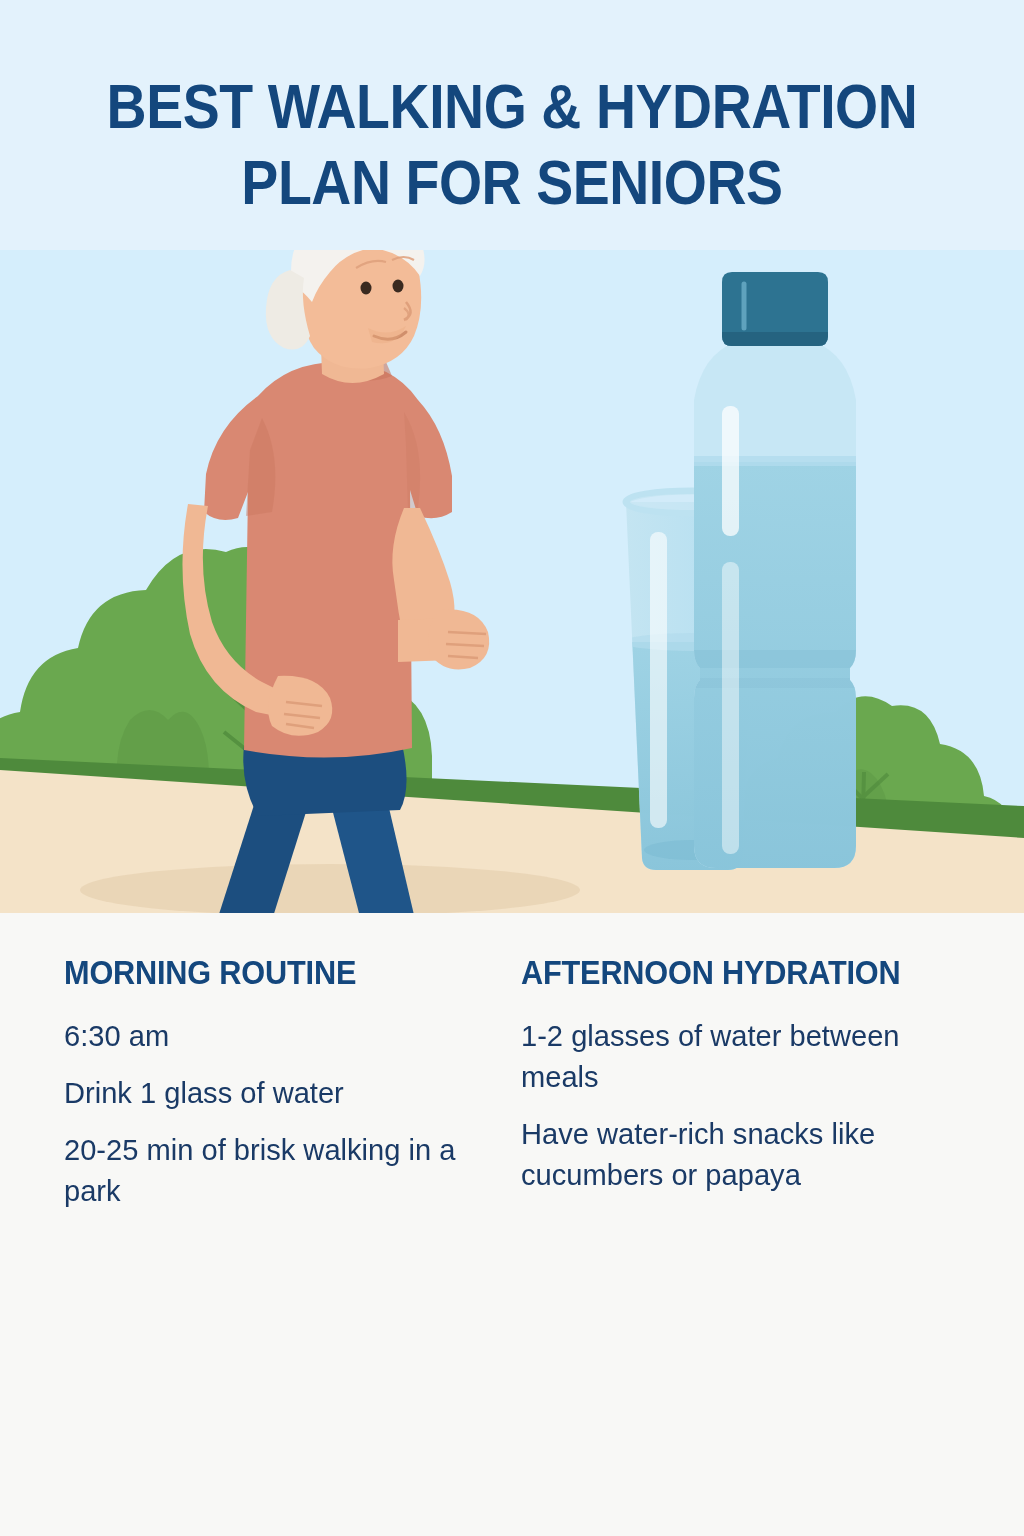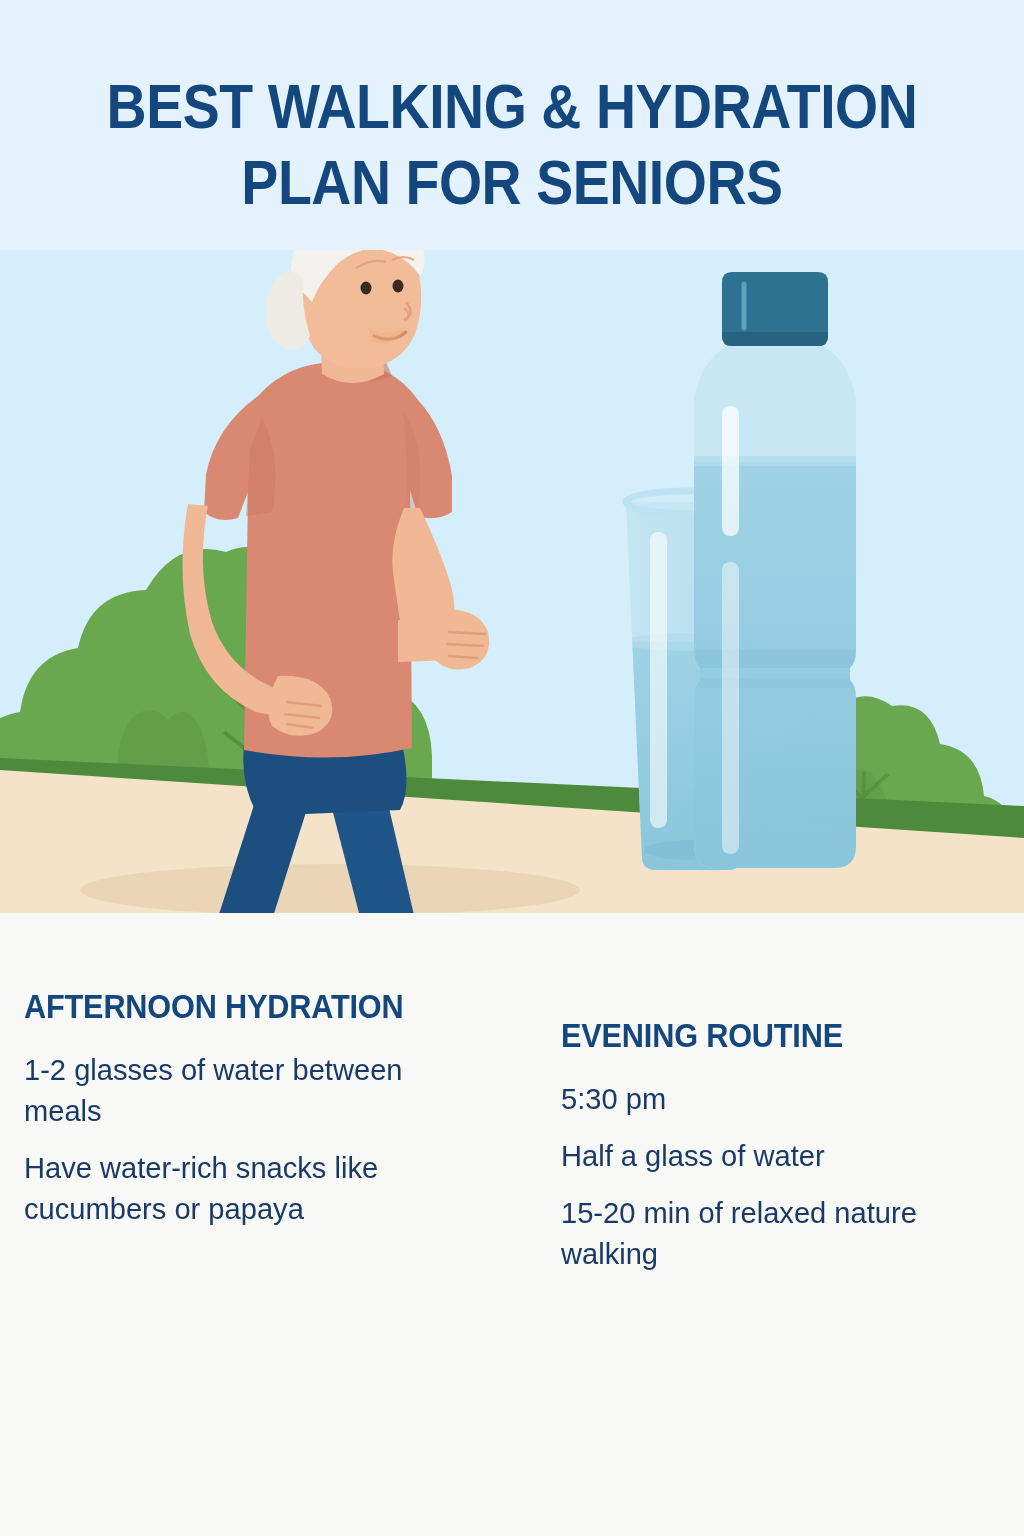--- a/index.html
+++ b/index.html
@@ -69,21 +69,21 @@
     position: absolute;
     left: 0; top: 0;
     width: 1024px;
     display: grid;
     grid-template-columns: 497px 487px;
     column-gap: 0px;
     padding: 40px 0 0 0;
     box-sizing: border-box;
   }
   .card { padding: 0 22px 0 64px; box-sizing: border-box; }
-  .card.right { padding: 0 18px 0 24px; margin-top: 34px; }
+  .card.right { padding: 0 18px 0 24px; }
   .card.row2 { padding-top: 63px; }
 
   .card-heading {
     color: #14477d;
     font-family: "Liberation Sans", sans-serif;
     font-weight: bold;
     font-size: 33px;
     line-height: 40px;
     letter-spacing: -0.2px;
     transform: scaleX(0.93);
@@ -298,31 +298,31 @@
         <path fill="#2d7391" d="M732,22 L818,22 Q828,22 828,32 L828,86 Q828,96 818,96 L732,96 Q722,96 722,86 L722,32 Q722,22 732,22 Z"></path>
         <path fill="#256380" d="M722,82 L828,82 L828,86 Q828,96 818,96 L732,96 Q722,96 722,86 Z"></path>
         <path d="M744,34 L744,78" stroke="#5fa2bd" stroke-width="5" stroke-linecap="round" fill="none"></path>
       </g>
     </svg>
   </div>
 
   <div id="content">
     <div class="grid">
 
+      <div class="card">
+        <div class="card-heading">MORNING ROUTINE</div>
+        <div class="card-line">6:30 am</div>
+        <div class="card-line">Drink 1 glass of water</div>
+        <div class="card-line">20-25 min of brisk walking in a park</div>
+      </div>
 
       <div class="card right">
         <div class="card-heading">AFTERNOON HYDRATION</div>
         <div class="card-line">1-2 glasses of water between meals</div>
         <div class="card-line">Have water-rich snacks like cucumbers or papaya</div>
       </div>
 
-      <div class="card row2">
-        <div class="card-heading">EVENING ROUTINE</div>
-        <div class="card-line">5:30 pm</div>
-        <div class="card-line">Half a glass of water</div>
-        <div class="card-line">15-20 min of relaxed nature walking</div>
-      </div>
 
 
     </div>
   </div>
 
 </div>
 
 </body></html>

